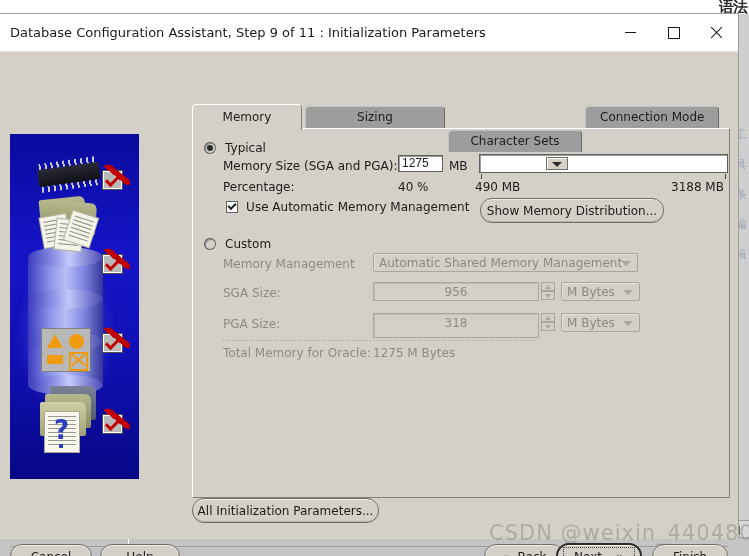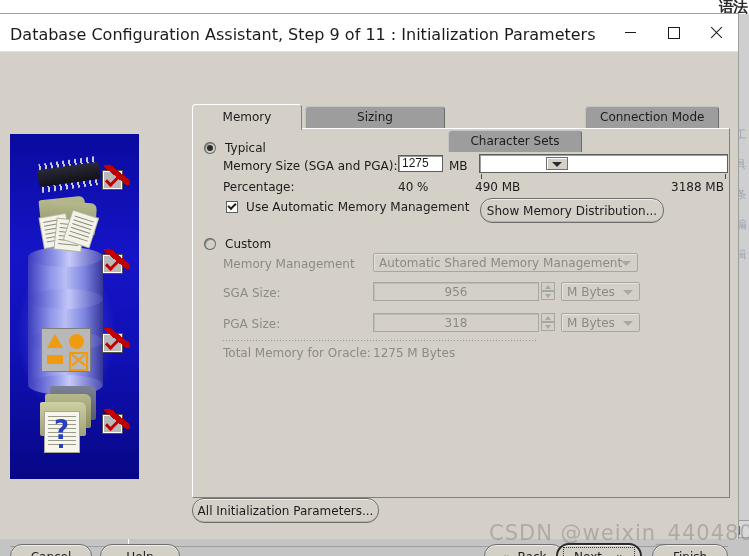--- a/index.html
+++ b/index.html
@@ -104,21 +104,21 @@
   }
   .titlebar {
     position: relative;
     height: 37px;
     background: #ffffff;
     border-bottom: 1px solid #e2e2e2;
   }
   .title-text {
     position: absolute;
     left: 10px; top: 11px;
-    font-size: 16px;
+    font-size: 13px;
     color: #1b1b1b;
     white-space: nowrap;
   }
   .win-btns {
     position: absolute;
     right: 0; top: 0;
     height: 37px;
     display: flex;
   }
   .win-btn {
@@ -741,21 +741,21 @@
         <div class="spin" style="position:absolute; left:348px; top:153px;">
           <div class="up"></div>
           <div class="dn"></div>
         </div>
         <div class="combo" style="position:absolute; left:368px; top:153px; width:79px;">
           <span>M Bytes</span>
           <span class="arw"></span>
         </div>
 
         <div class="row lbl dim" style="left:30px; top:188px;">PGA Size:</div>
-        <div class="tfield disabled" style="position:absolute; left:180px; top:184px; width:166px; height:19px; line-height:19px;">318</div>
+        <div class="tfield disabled" style="position:absolute; left:180px; top:184px; width:166px; height:25px; line-height:19px;">318</div>
         <div class="spin" style="position:absolute; left:348px; top:184px;">
           <div class="up"></div>
           <div class="dn"></div>
         </div>
         <div class="combo" style="position:absolute; left:368px; top:184px; width:79px;">
           <span>M Bytes</span>
           <span class="arw"></span>
         </div>
 
         <div class="dotted-sep" style="left:30px; top:211px; width:315px;"></div>

